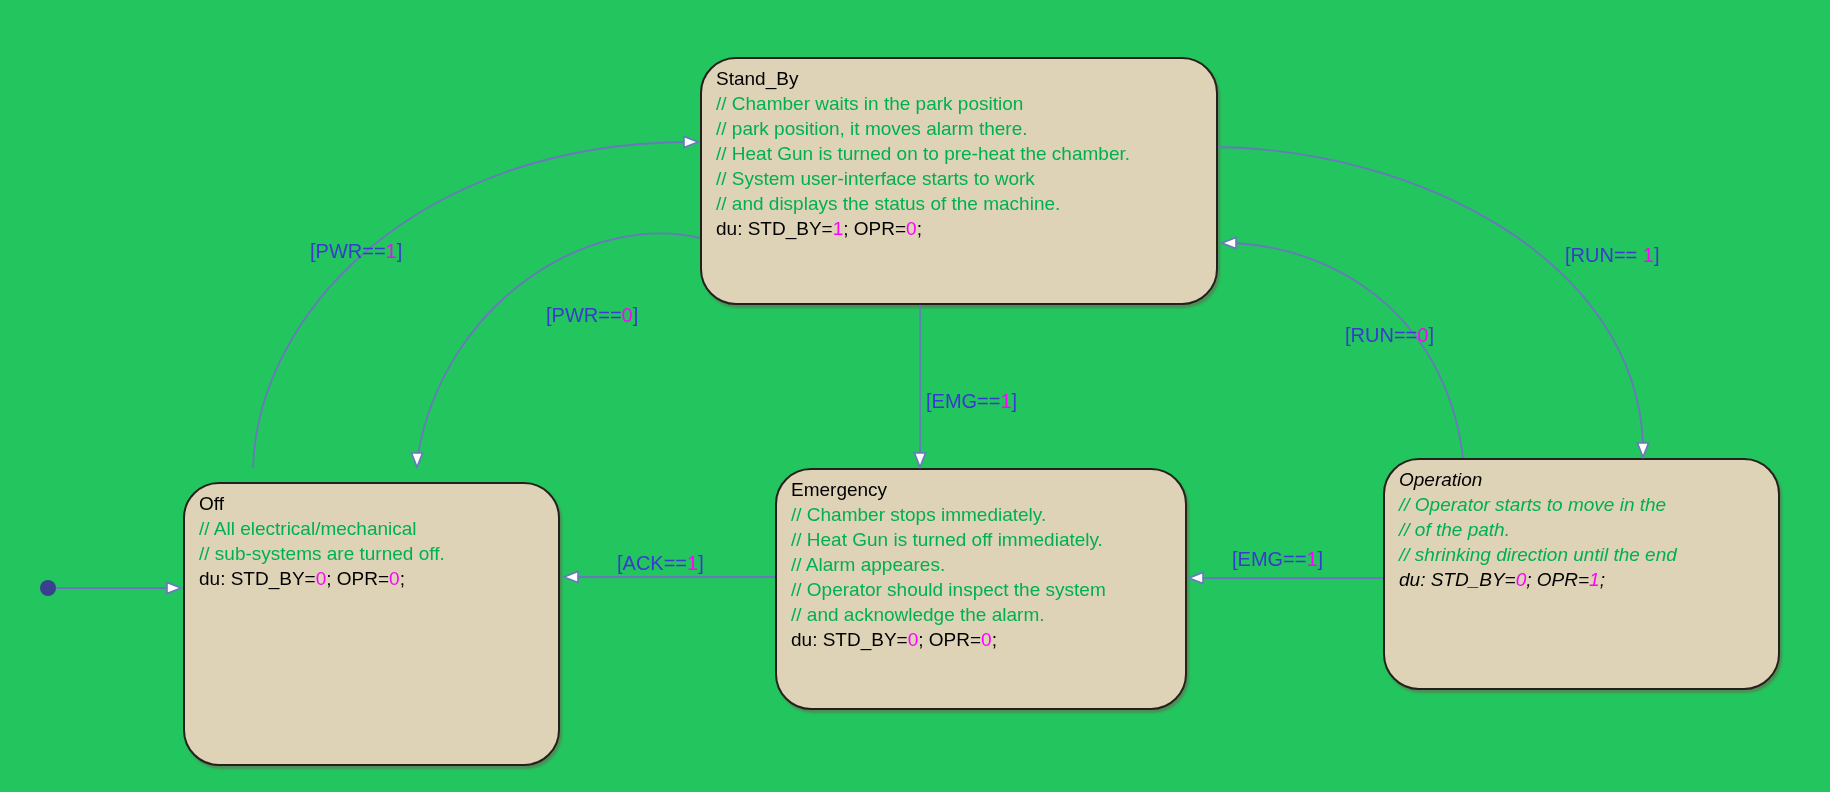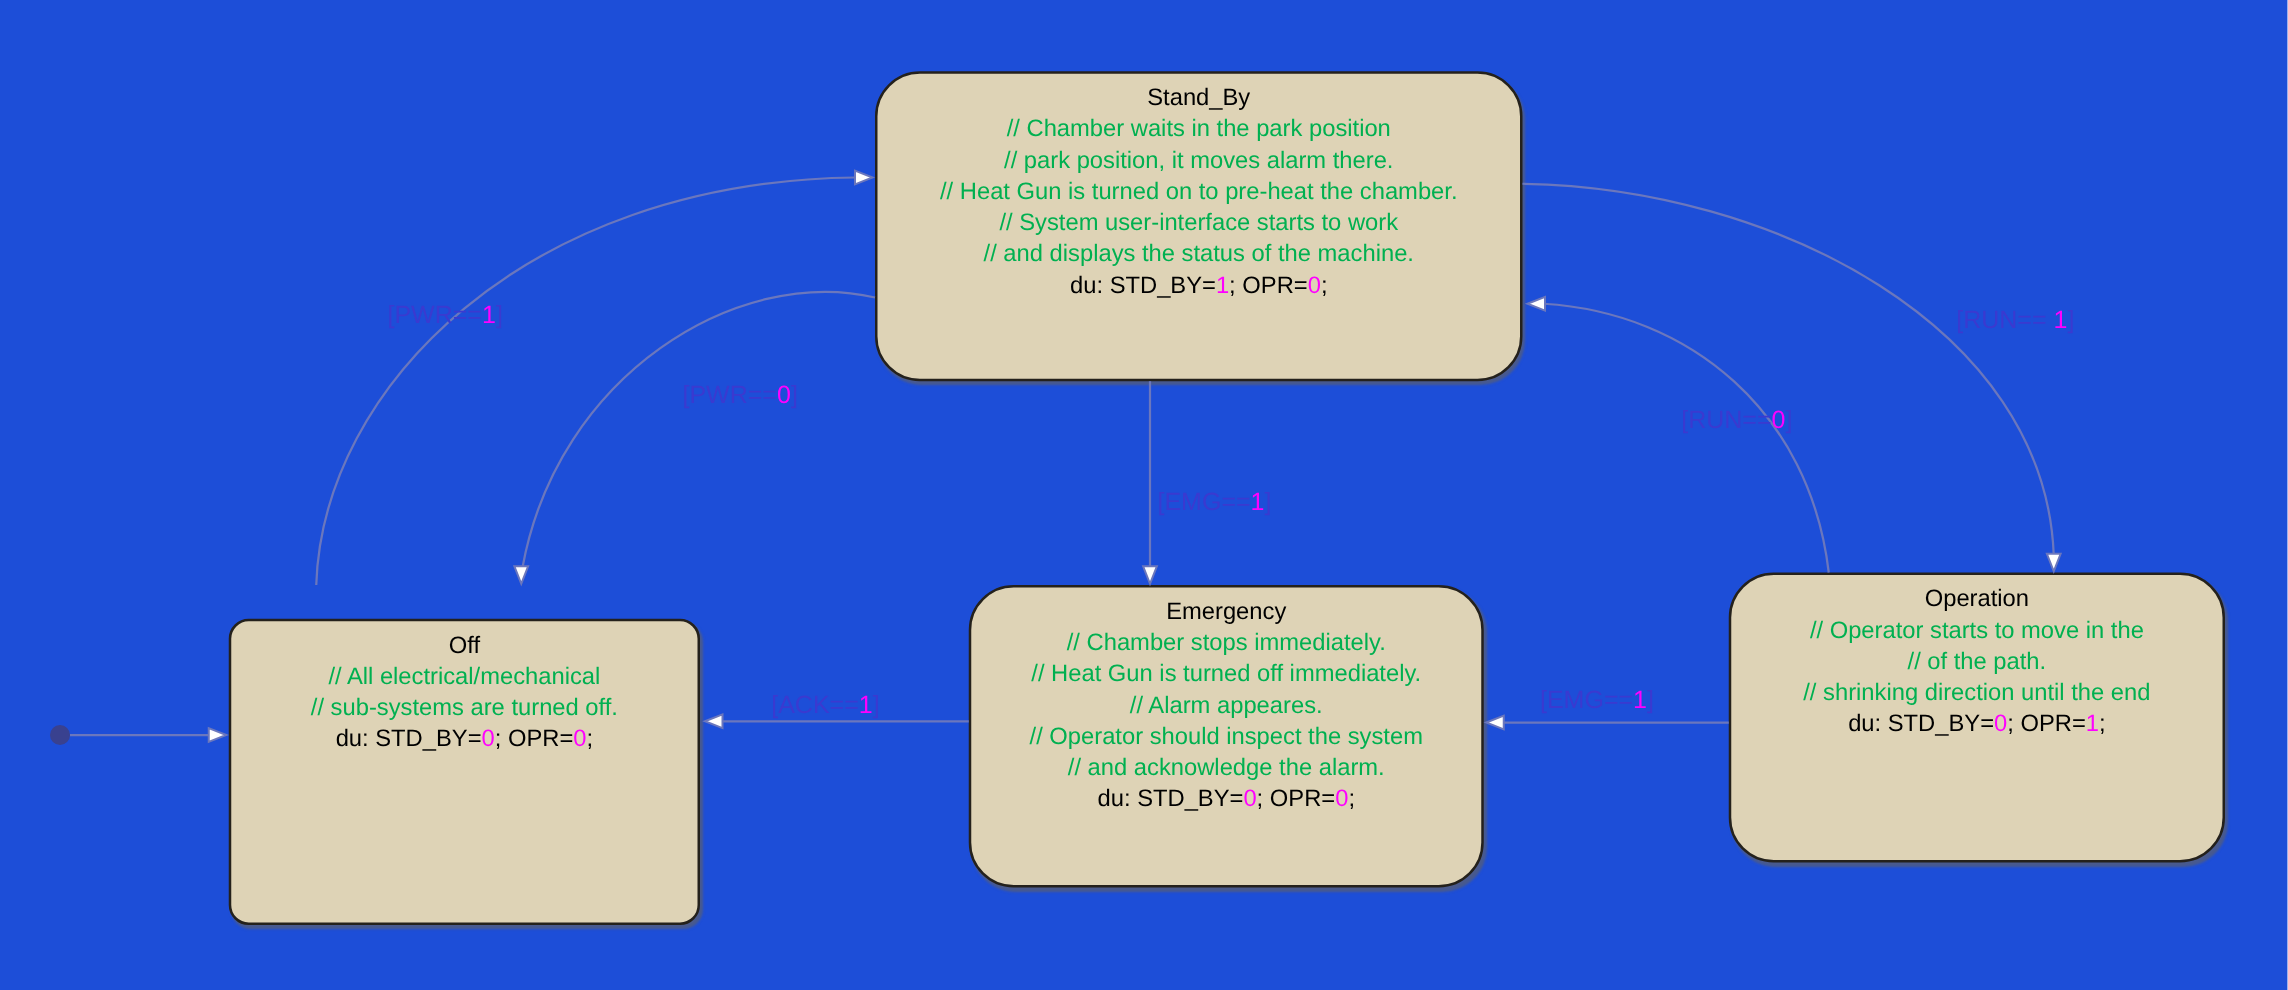--- a/index.html
+++ b/index.html
@@ -1,22 +1,21 @@
 <!DOCTYPE html>
 <html><head>
 <meta charset="utf-8">
 <style>
   html,body{margin:0;padding:0;background:#ffffff;}
   #canvas{
     position:relative;
     width:1830px;height:792px;
-    background:#1d4ed8;
+    background:#22c55e;
     font-family:"Liberation Sans", sans-serif;
     overflow:hidden;
-    text-align:center;
   }
   .state{
     position:absolute;
     background:#ded3b6;
     border:2.5px solid #24211c;
     border-radius:36px;
     box-shadow:2px 3px 2px rgba(110,100,80,0.55);
     box-sizing:border-box;
     padding:7px 14px;
     font-size:19px;
@@ -42,38 +41,38 @@
   <div class="state" style="left:700px;top:57px;width:518px;height:248px;">
     <div class="title">Stand_By</div>
     <div class="comment">// Chamber waits in the park position</div>
     <div class="comment">// park position, it moves alarm there.</div>
     <div class="comment">// Heat Gun is turned on to pre-heat the chamber.</div>
     <div class="comment">// System user-interface starts to work</div>
     <div class="comment">// and displays the status of the machine.</div>
     <div class="du"><span>du: STD_BY=</span><span class="num">1</span><span>; OPR=</span><span class="num">0</span><span>;</span></div>
   </div>
 
-  <div class="state" style="left:183px;top:495px;width:377px;height:245px;border-radius:16px;">
+  <div class="state" style="left:183px;top:482px;width:377px;height:284px;">
     <div class="title">Off</div>
     <div class="comment">// All electrical/mechanical</div>
     <div class="comment">// sub-systems are turned off.</div>
     <div class="du"><span>du: STD_BY=</span><span class="num">0</span><span>; OPR=</span><span class="num">0</span><span>;</span></div>
   </div>
 
   <div class="state" style="left:775px;top:468px;width:412px;height:242px;">
     <div class="title">Emergency</div>
     <div class="comment">// Chamber stops immediately.</div>
     <div class="comment">// Heat Gun is turned off immediately.</div>
     <div class="comment">// Alarm appeares.</div>
     <div class="comment">// Operator should inspect the system</div>
     <div class="comment">// and acknowledge the alarm.</div>
     <div class="du"><span>du: STD_BY=</span><span class="num">0</span><span>; OPR=</span><span class="num">0</span><span>;</span></div>
   </div>
 
-  <div class="state" style="left:1383px;top:458px;width:397px;height:232px;">
+  <div class="state" style="left:1383px;top:458px;width:397px;height:232px;font-style:italic;">
     <div class="title">Operation</div>
     <div class="comment">// Operator starts to move in the</div>
     <div class="comment">// of the path.</div>
     <div class="comment">// shrinking direction until the end</div>
     <div class="du"><span>du: STD_BY=</span><span class="num">0</span><span>; OPR=</span><span class="num">1</span><span>;</span></div>
   </div>
 
   <svg id="wires" width="1830" height="792" viewBox="0 0 1830 792">
 
     <circle class="initdot" cx="48" cy="588" r="8"></circle>

